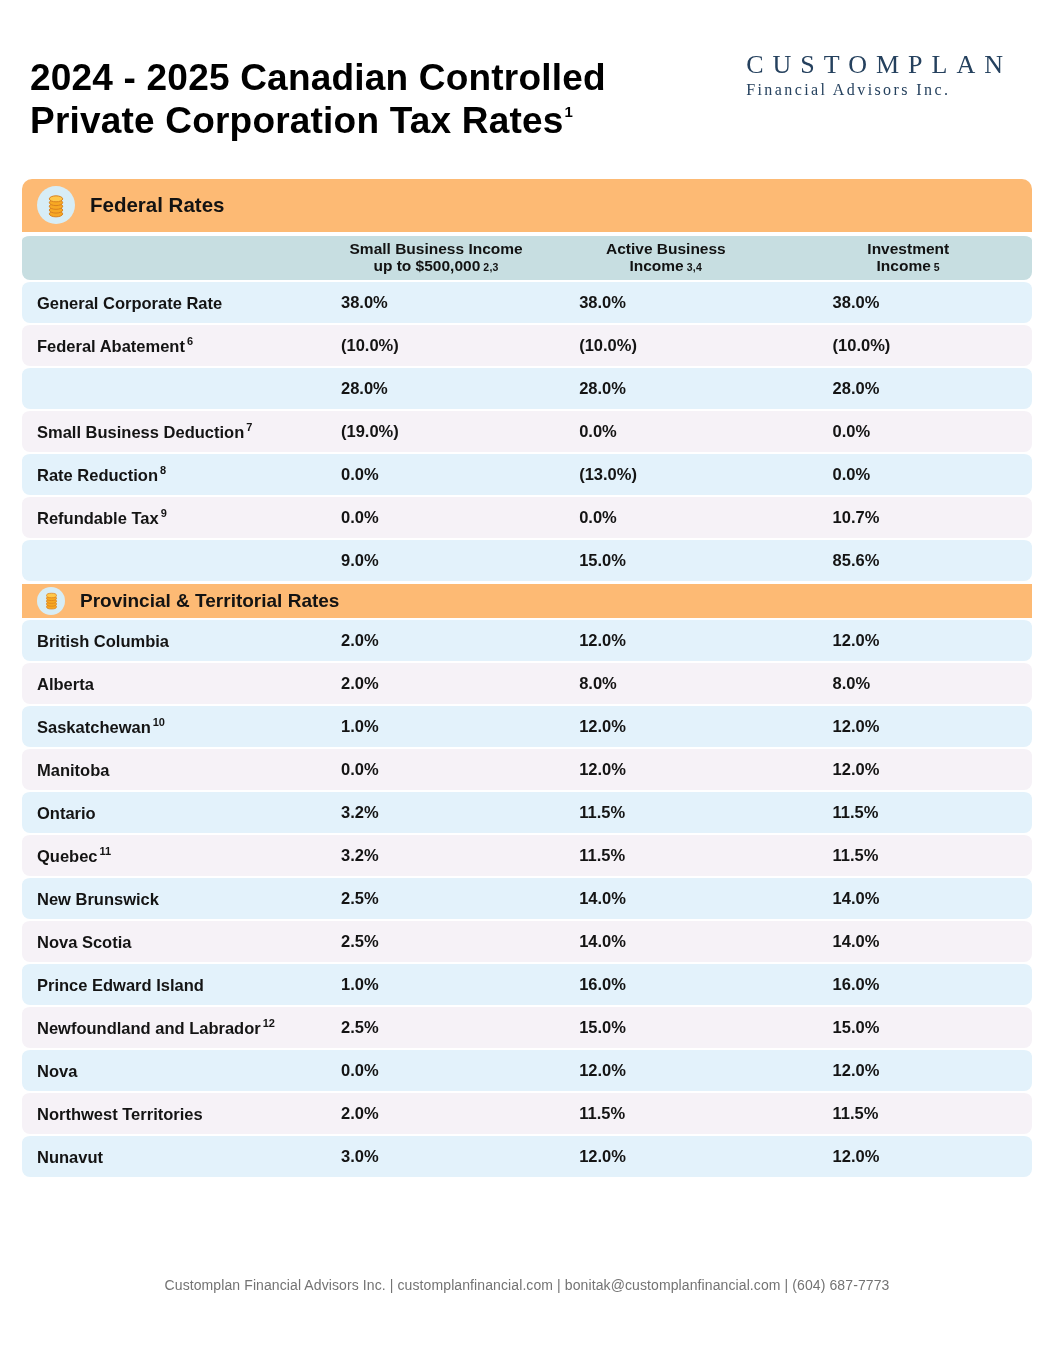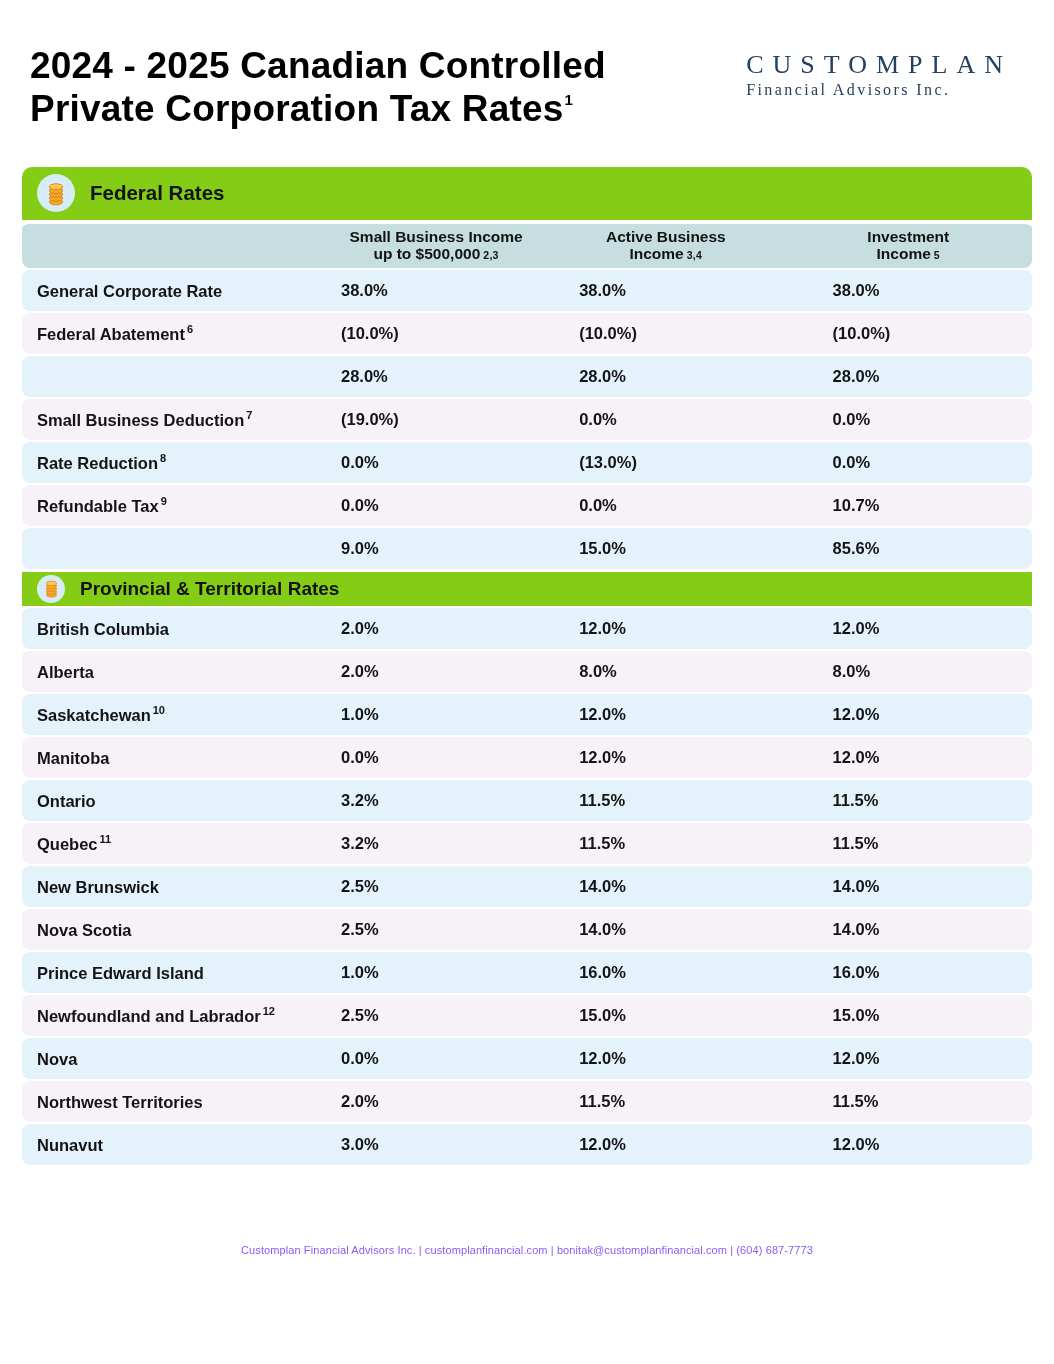--- a/index.html
+++ b/index.html
@@ -1,40 +1,40 @@
 <!DOCTYPE html>
 <html><head>
 <meta charset="utf-8">
 <style>
   * { box-sizing: border-box; margin: 0; padding: 0; }
   html, body { width: 1054px; height: 1364px; background: #ffffff; overflow: hidden; }
   body { font-family: "Liberation Sans", sans-serif; color: #141414; }
 
   
-  .header { position: relative; padding: 44px 40px 0 30px; }
+  .header { position: relative; padding: 56px 40px 0 30px; }
   .page-title {
     font-size: 37px; font-weight: 700; line-height: 1.17;
     letter-spacing: 0.2px; color: #000;
   }
   .title-sup { font-size: 15px; font-weight: 700; position: relative; top: -16px; margin-left: 1px; }
   .logo { position: absolute; top: 50px; right: 42px; color: #25415e; }
   .logo-name {
     font-family: "Liberation Serif", serif; font-size: 26px;
     letter-spacing: 9px; font-weight: 400; white-space: nowrap;
   }
   .logo-sub {
     font-family: "Liberation Serif", serif; font-size: 16px; font-weight: 400;
     letter-spacing: 2.4px; margin-top: 1px; white-space: nowrap;
   }
 
   
   .table { margin: 36px 22px 0 22px; }
 
   .section-bar {
-    background: #84cc16; display: flex; align-items: center; gap: 15px;
+    background: #fdba74; display: flex; align-items: center; gap: 15px;
     padding-left: 15px;
   }
   .section-bar.fed { height: 53px; border-radius: 10px 10px 0 0; }
   .section-bar.prov { height: 37px; border-top: 3px solid #fff; }
   .section-title { font-weight: 700; color: #131313; }
   .fed .section-title { font-size: 20.5px; }
   .prov .section-title { font-size: 19px; }
 
   .coin-circle {
     background: #d7edf6; border-radius: 50%;
@@ -60,22 +60,22 @@
 
   .row { height: 43px; border-top: 2.5px solid #fff; align-items: center; gap: 16px; }
   .rows .row:nth-child(odd) { background: #e3f2fb; }
   .rows .row:nth-child(even) { background: #f6f2f7; }
   .cell.label { text-align: left; padding-left: 15px; font-weight: 700; font-size: 16.5px; white-space: nowrap; }
   .cell.label sup { font-size: 11px; font-weight: 700; margin-left: 2px; }
   .cell.val { text-align: left; font-weight: 700; font-size: 16.5px; }
 
   
   .footer {
-    margin-top: 79px; text-align: center;
-    color: #8b5cf6; font-size: 11px; letter-spacing: 0.1px;
+    margin-top: 100px; text-align: center;
+    color: #737373; font-size: 14px; letter-spacing: 0.1px;
   }
 </style>
 </head>
 <body>
 
 <div class="page">
 
   <div class="header">
     <h1 class="page-title">
       <span>2024 - 2025 Canadian Controlled</span><br>

